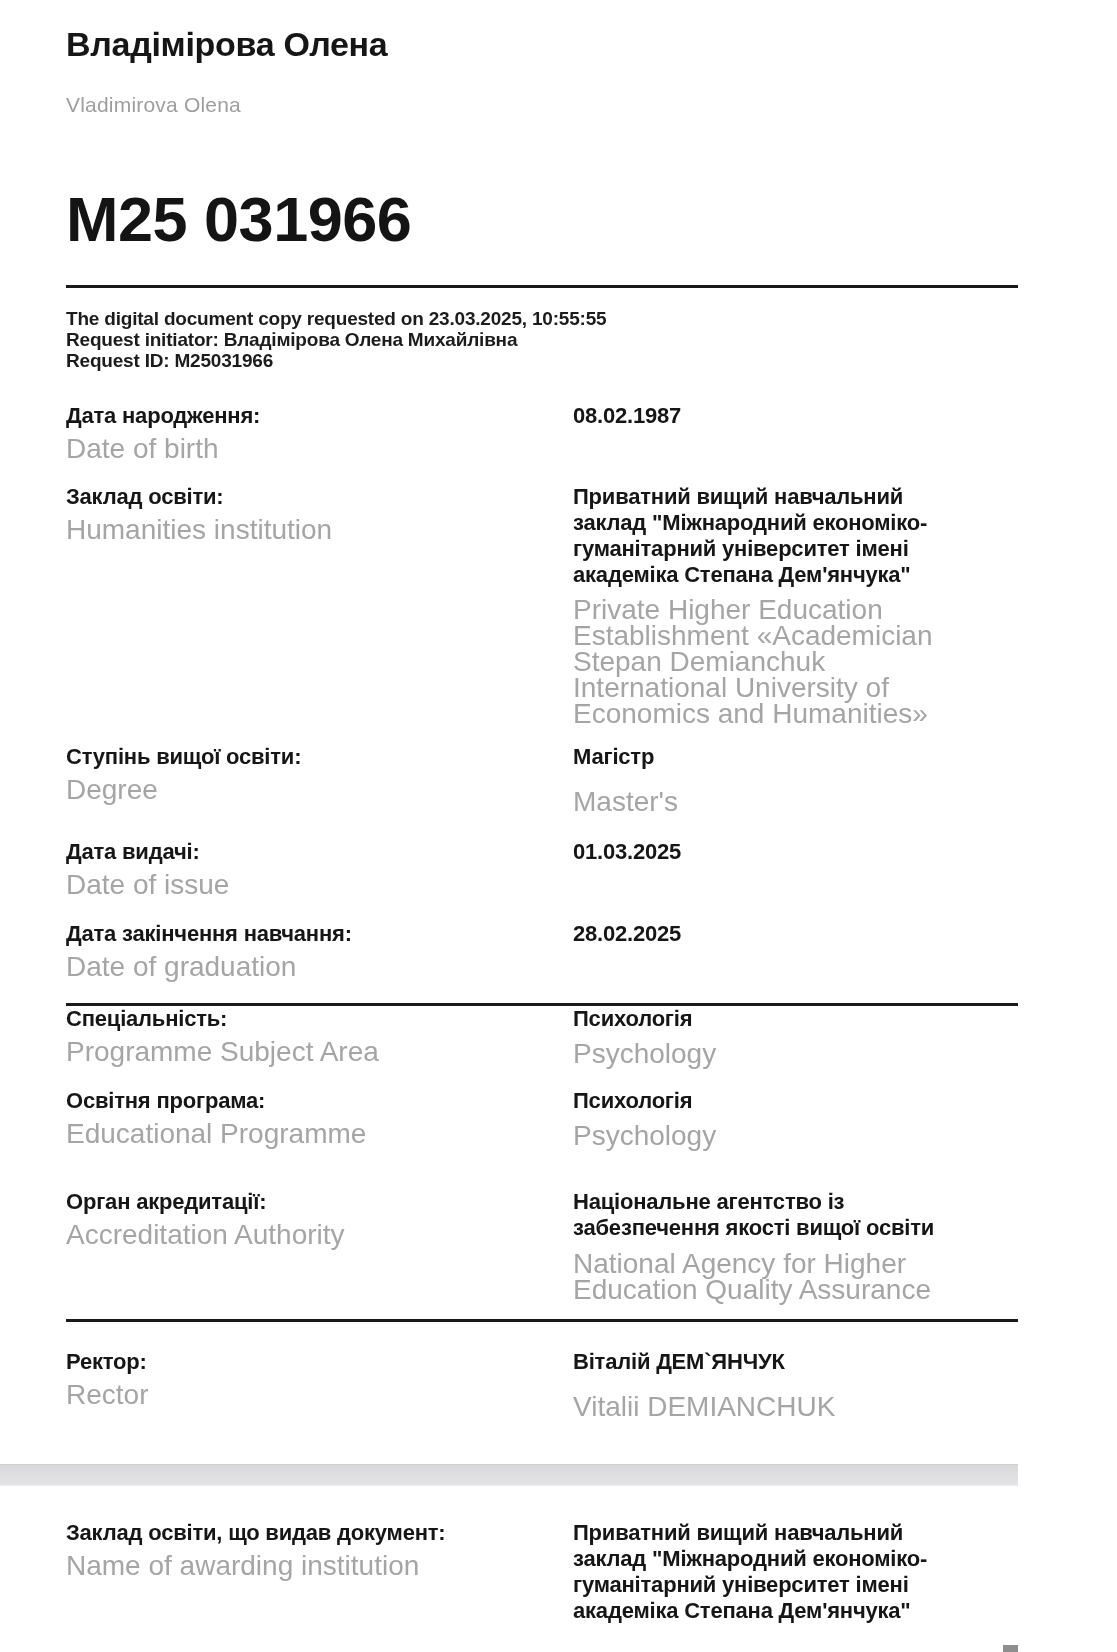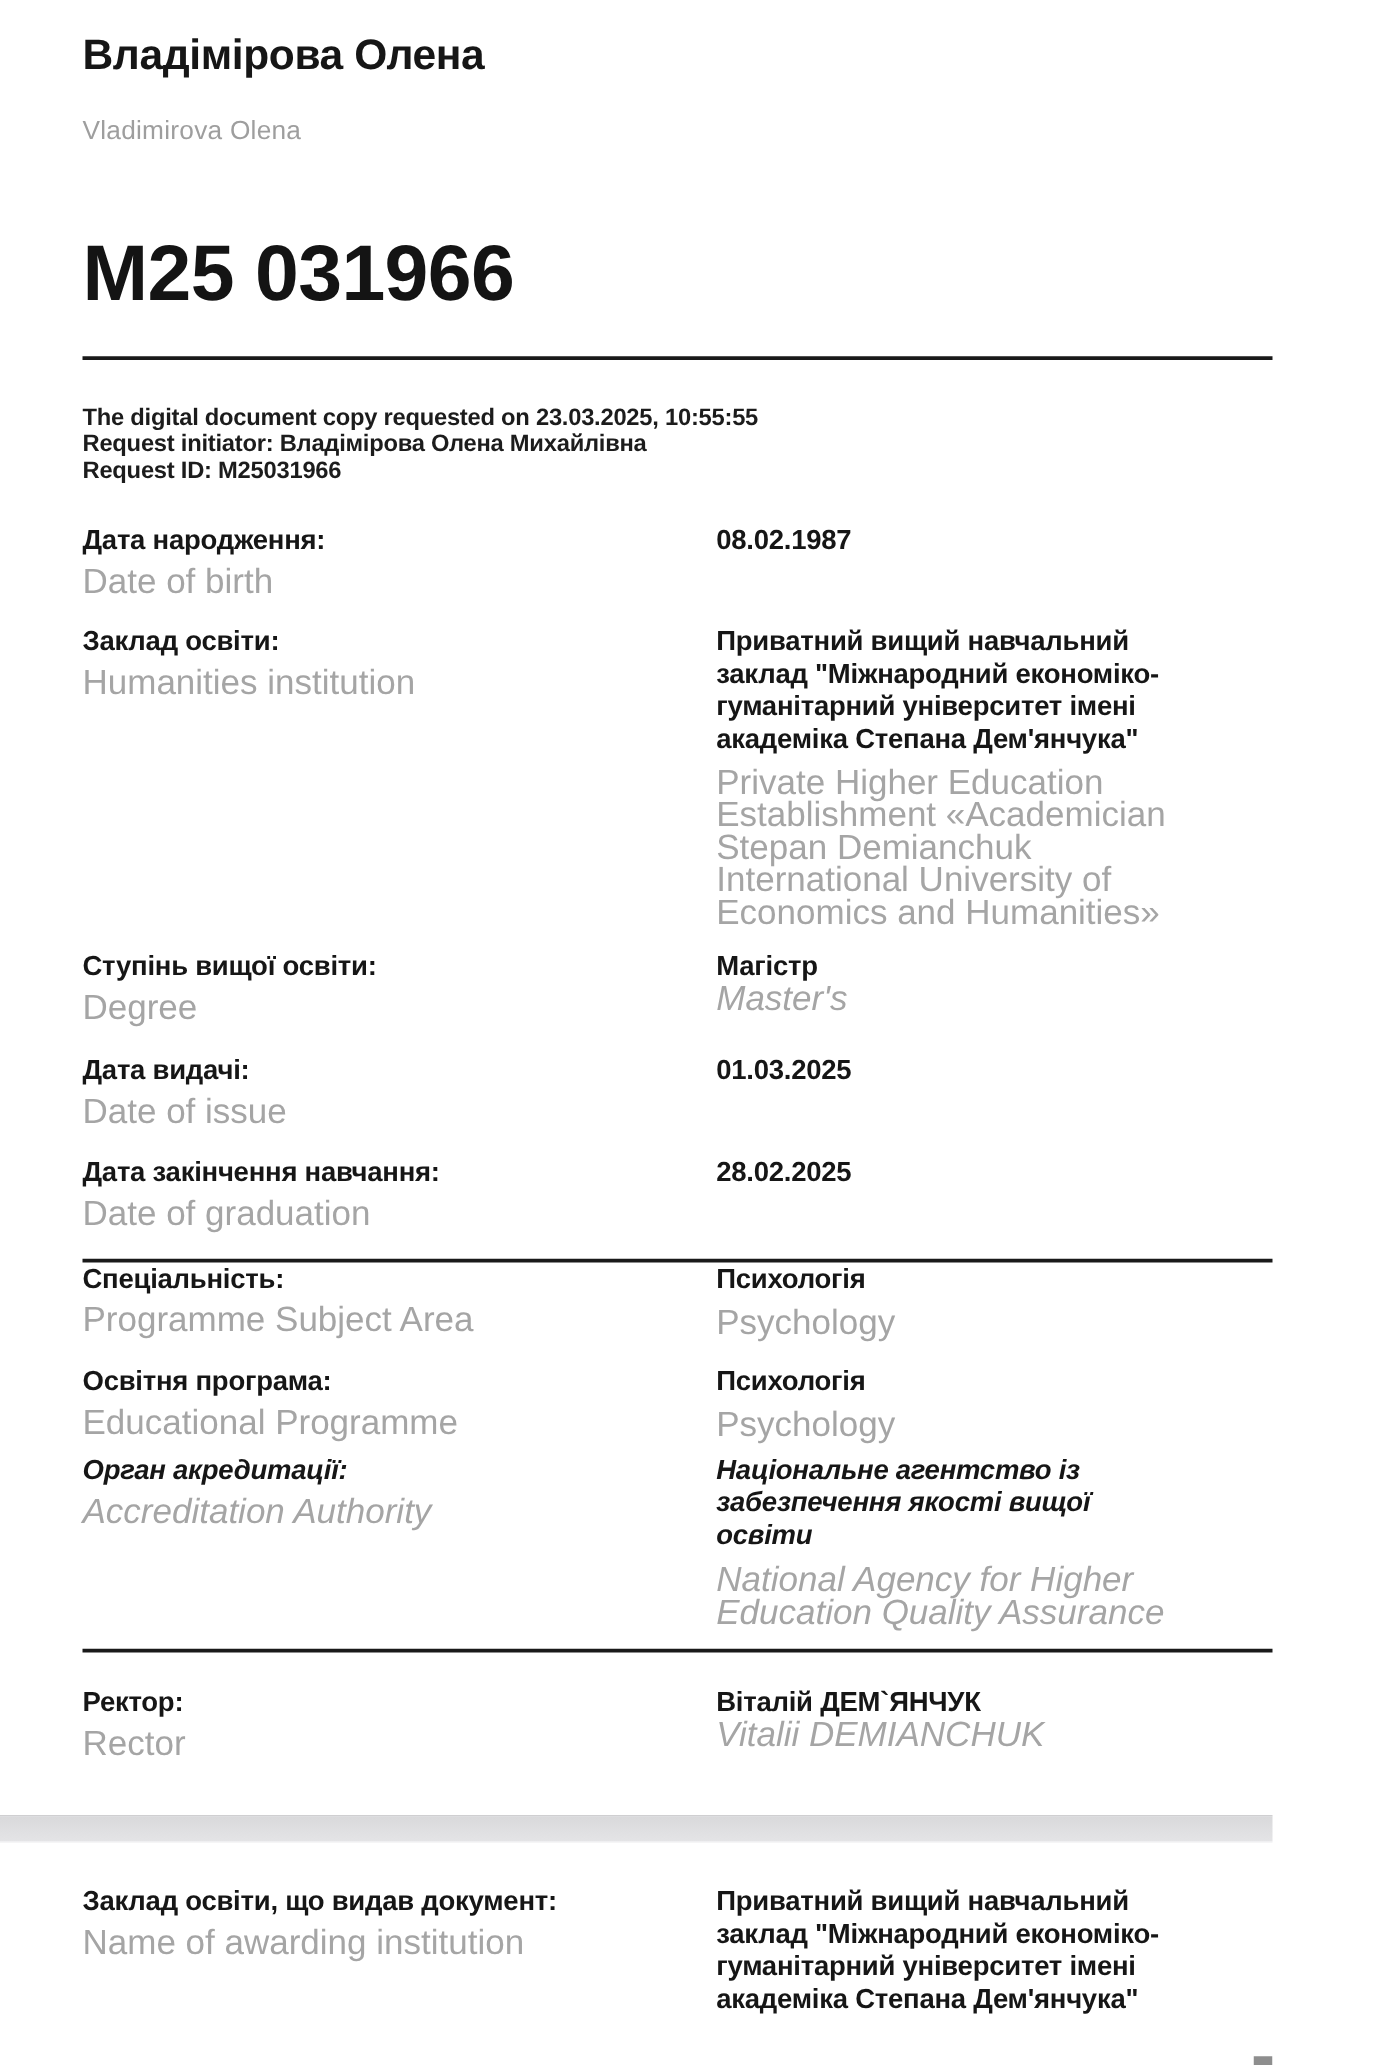--- a/index.html
+++ b/index.html
@@ -27,47 +27,47 @@
   .docnum{
     margin-top:66px;
     font-size:63px;line-height:70px;font-weight:700;
     letter-spacing:-0.5px;color:#141414;
   }
   .rule{height:3px;background:#1a1a1a;width:985px;}
   .rule-1{margin-top:31px;}
   .rule-2{margin-top:23px;}
   .rule-3{margin-top:16px;}
   .request{
-    margin-top:36px;
+    margin-top:20px;
     font-size:19px;line-height:21px;font-weight:700;
     letter-spacing:-0.2px;color:#1c1c1c;
   }
   .row{display:flex;align-items:flex-start;}
   .col-l{flex:0 0 507px;}
   .col-r{width:462px;max-width:462px;}
   .lbl,.val{
     font-size:22px;line-height:26px;font-weight:700;
     letter-spacing:-0.2px;color:#161616;
   }
   .lbl-en,.val-en{
     font-size:28px;line-height:26px;font-weight:400;
     color:#a5a5a5;letter-spacing:0;
   }
   .lbl-en{margin-top:7px;}
   .gap9{margin-top:9px;}
-  .gap8{margin-top:0;font-style:italic;}
+  .gap8{margin-top:19px;}
   .gap10{margin-top:10px;}
   .r-dob{margin-top:32px;}
   .r-inst{margin-top:22px;}
   .r-degree{margin-top:17px;}
   .r-issue{margin-top:24px;}
   .r-grad{margin-top:23px;}
   .r-spec{}
   .r-prog{margin-top:21px;}
-  .r-accr{margin-top:10px;font-style:italic;}
+  .r-accr{margin-top:40px;}
   .r-rect{margin-top:27px;}
   .r-award{margin-top:34px;}
   .band{
     margin-top:44px;margin-left:-66px;
     width:1117px;height:22px;
     background:linear-gradient(#d9d9db,#e4e4e6);
     border-top:1px solid #cfcfd1;
     border-bottom:1px solid #ececee;
     box-sizing:border-box;
   }

